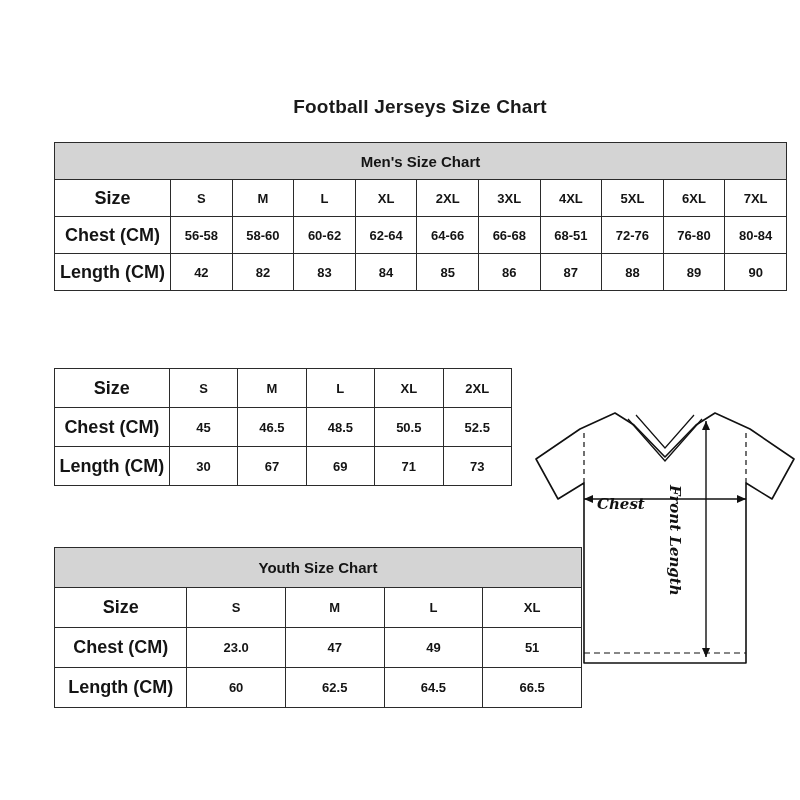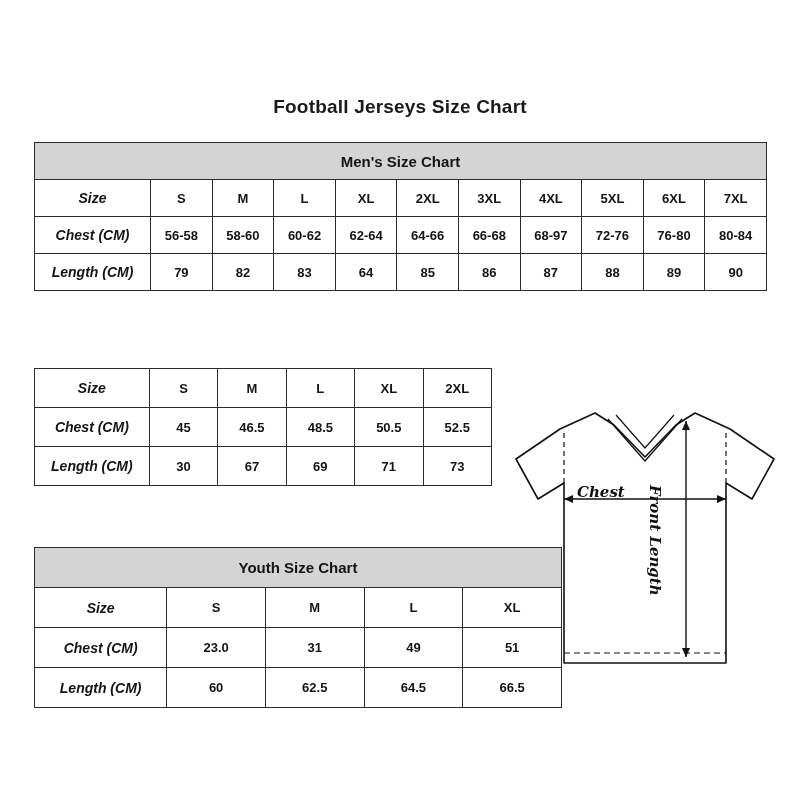--- a/index.html
+++ b/index.html
@@ -11,20 +11,21 @@
     height: 800px;
     background: #ffffff;
     font-family: "Liberation Sans", sans-serif;
     color: #111111;
     overflow: hidden;
     position: relative;
   }
   .page {
     position: absolute;
     inset: 0;
+    margin-left: 20px;
   }
   .title {
     position: absolute;
     top: 96px;
     left: 0;
     width: 800px;
     text-align: center;
     font-size: 19px;
     font-weight: bold;
     color: #1a1a1a;
@@ -44,22 +45,21 @@
     padding: 0;
     background: #ffffff;
   }
   .caption-cell {
     background: #d4d4d4;
     font-size: 15px;
     font-weight: bold;
     height: 38px;
   }
   .row-head {
-    font-size: 14px;
-    font-style: italic;
+    font-size: 18px;
   }
 
   
   #mens-table {
     position: absolute;
     left: 34px;
     top: 142px;
     width: 733px;
   }
   #mens-table td { height: 36px; }
@@ -101,21 +101,21 @@
     position: absolute;
     font-family: "DejaVu Serif", serif;
     font-style: italic;
     font-weight: bold;
     font-size: 15px;
     color: #111111;
     white-space: nowrap;
   }
   #chest-label {
     left: 77px;
-    top: 88px;
+    top: 100px;
   }
   #front-length-label {
     left: 164px;
     top: 90px;
     transform: rotate(90deg);
     transform-origin: left top;
   }
 </style>
 </head>
 <body>
@@ -156,31 +156,31 @@
         <td>7XL</td>
       </tr>
       <tr>
         <td class="row-head">Chest (CM)</td>
         <td>56-58</td>
         <td>58-60</td>
         <td>60-62</td>
         <td>62-64</td>
         <td>64-66</td>
         <td>66-68</td>
-        <td>68-97</td>
+        <td>68-51</td>
         <td>72-76</td>
         <td>76-80</td>
         <td>80-84</td>
       </tr>
       <tr>
         <td class="row-head">Length (CM)</td>
-        <td>79</td>
+        <td>42</td>
         <td>82</td>
         <td>83</td>
-        <td>64</td>
+        <td>84</td>
         <td>85</td>
         <td>86</td>
         <td>87</td>
         <td>88</td>
         <td>89</td>
         <td>90</td>
       </tr>
     </tbody>
   </table>
 
@@ -236,21 +236,21 @@
       <tr>
         <td class="row-head">Size</td>
         <td>S</td>
         <td>M</td>
         <td>L</td>
         <td>XL</td>
       </tr>
       <tr>
         <td class="row-head">Chest (CM)</td>
         <td>23.0</td>
-        <td>31</td>
+        <td>47</td>
         <td>49</td>
         <td>51</td>
       </tr>
       <tr>
         <td class="row-head">Length (CM)</td>
         <td>60</td>
         <td>62.5</td>
         <td>64.5</td>
         <td>66.5</td>
       </tr>

